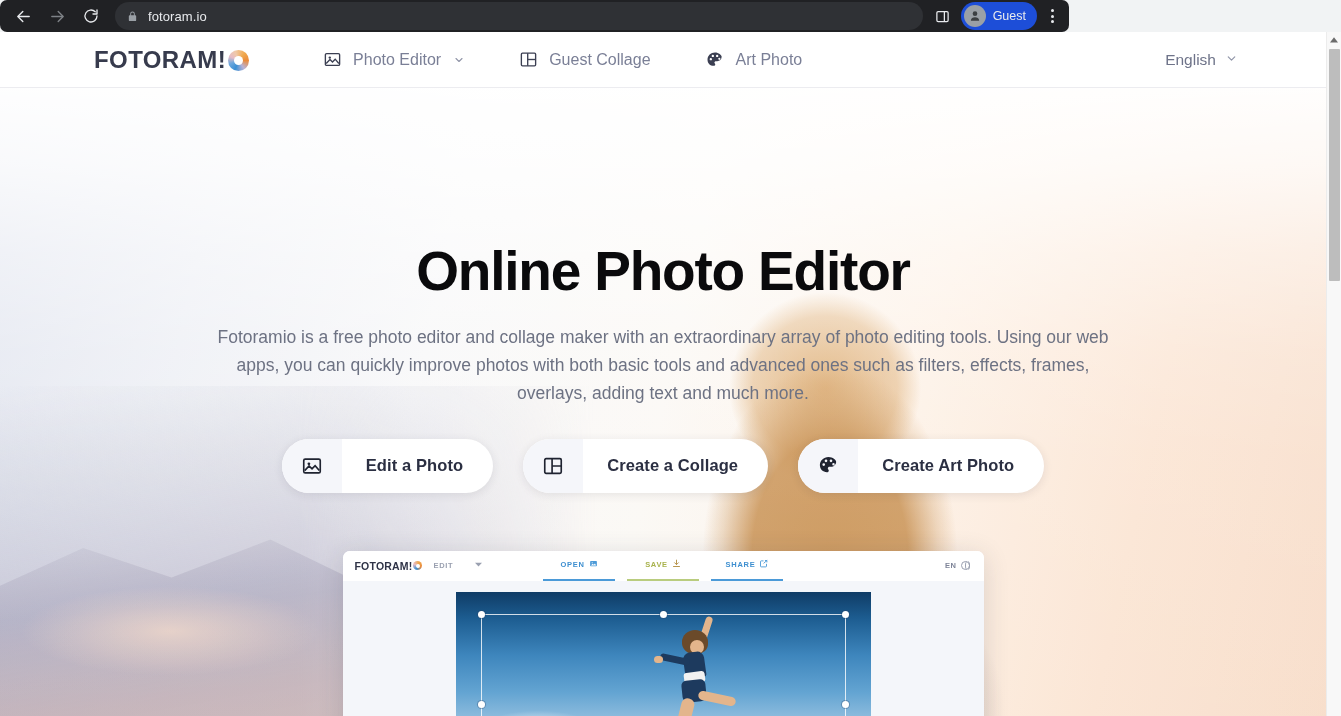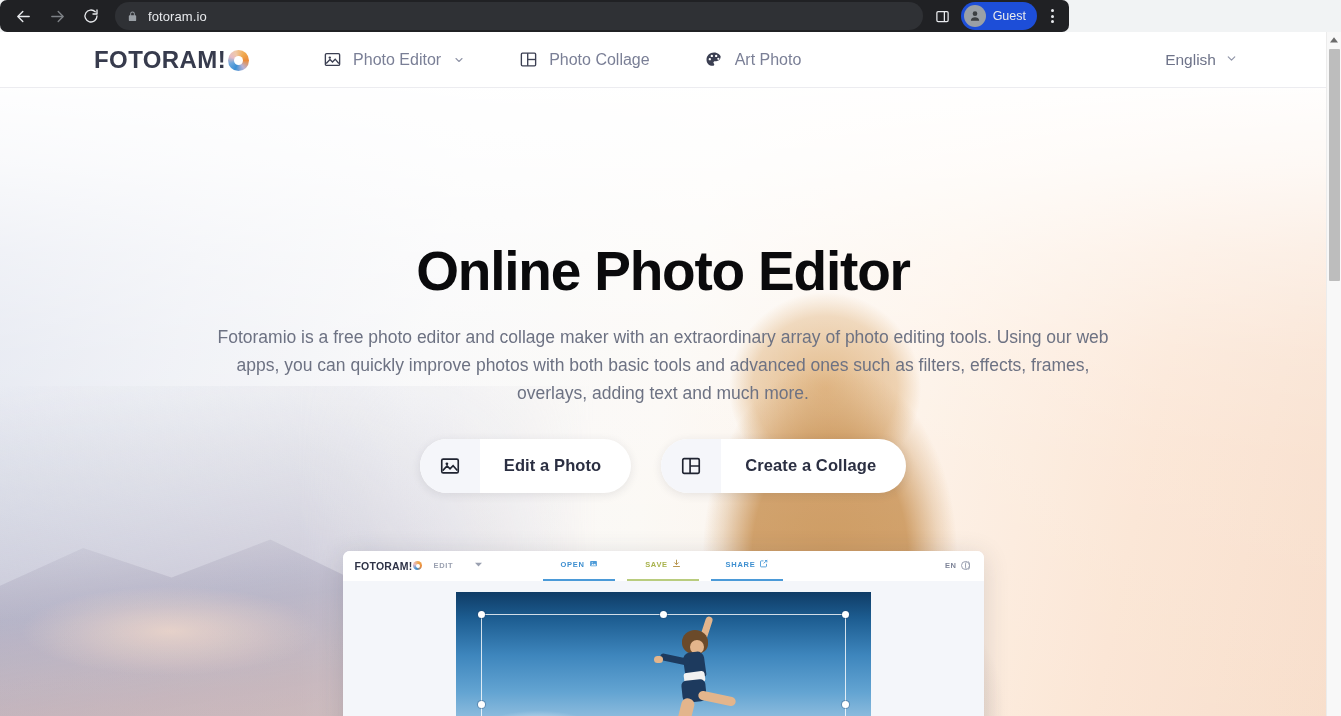--- a/index.html
+++ b/index.html
@@ -530,21 +530,21 @@
       </div>
 
       <div class="nav-item">
         <span class="nav-icon">
           <svg width="19" height="19" viewBox="0 0 24 24" fill="none" stroke="#3b3f52" stroke-width="1.7">
                 <rect x="3" y="4" width="18" height="16" rx="1.4"></rect>
                 <line x1="11" y1="4" x2="11" y2="20"></line>
                 <line x1="11" y1="12" x2="21" y2="12"></line>
               </svg>
         </span>
-        <span>Photo Collage</span>
+        <span>Guest Collage</span>
       </div>
 
       <div class="nav-item">
         <span class="nav-icon">
           <svg width="20" height="20" viewBox="0 0 24 24" fill="#3b3f52">
                 <path d="M12 3C6.9 3 3 6.8 3 11.6c0 4.5 3.3 7.4 7.3 7.4 1.3 0 2-.7 2-1.6 0-.5-.2-.8-.5-1.2-.3-.4-.5-.7-.5-1.2 0-.9.8-1.6 1.8-1.6h1.5c3 0 5.4-2.3 5.4-5.3C20 6.2 16.5 3 12 3zM7 12.4a1.4 1.4 0 1 1 0-2.8 1.4 1.4 0 0 1 0 2.8zm2.4-3.9a1.4 1.4 0 1 1 0-2.8 1.4 1.4 0 0 1 0 2.8zm5.2 0a1.4 1.4 0 1 1 0-2.8 1.4 1.4 0 0 1 0 2.8zm2.6 3.4a1.3 1.3 0 1 1 0-2.6 1.3 1.3 0 0 1 0 2.6z"></path>
               </svg>
         </span>
         <span>Art Photo</span>
       </div>
@@ -587,20 +587,28 @@
           <span class="cta-icon">
             <svg width="22" height="22" viewBox="0 0 24 24" fill="none" stroke="#1f2330" stroke-width="1.8">
                   <rect x="3" y="4" width="18" height="16" rx="1.4"></rect>
                   <line x1="11" y1="4" x2="11" y2="20"></line>
                   <line x1="11" y1="12" x2="21" y2="12"></line>
                 </svg>
           </span>
           <span class="cta-label">Create a Collage</span>
         </div>
 
+        <div class="cta-button">
+          <span class="cta-icon">
+            <svg width="23" height="23" viewBox="0 0 24 24" fill="#1f2330">
+                  <path d="M12 3C6.9 3 3 6.8 3 11.6c0 4.5 3.3 7.4 7.3 7.4 1.3 0 2-.7 2-1.6 0-.5-.2-.8-.5-1.2-.3-.4-.5-.7-.5-1.2 0-.9.8-1.6 1.8-1.6h1.5c3 0 5.4-2.3 5.4-5.3C20 6.2 16.5 3 12 3zM7 12.4a1.4 1.4 0 1 1 0-2.8 1.4 1.4 0 0 1 0 2.8zm2.4-3.9a1.4 1.4 0 1 1 0-2.8 1.4 1.4 0 0 1 0 2.8zm5.2 0a1.4 1.4 0 1 1 0-2.8 1.4 1.4 0 0 1 0 2.8zm2.6 3.4a1.3 1.3 0 1 1 0-2.6 1.3 1.3 0 0 1 0 2.6z"></path>
+                </svg>
+          </span>
+          <span class="cta-label">Create Art Photo</span>
+        </div>
       </div>
 
       <div id="app-mockup">
         <div id="mockup-toolbar">
           <div id="mockup-brand">
             <span>FOTORAM!</span>
             <span id="mockup-brand-ring"></span>
           </div>
           <div id="mockup-mode-select">
             <span>EDIT</span>

